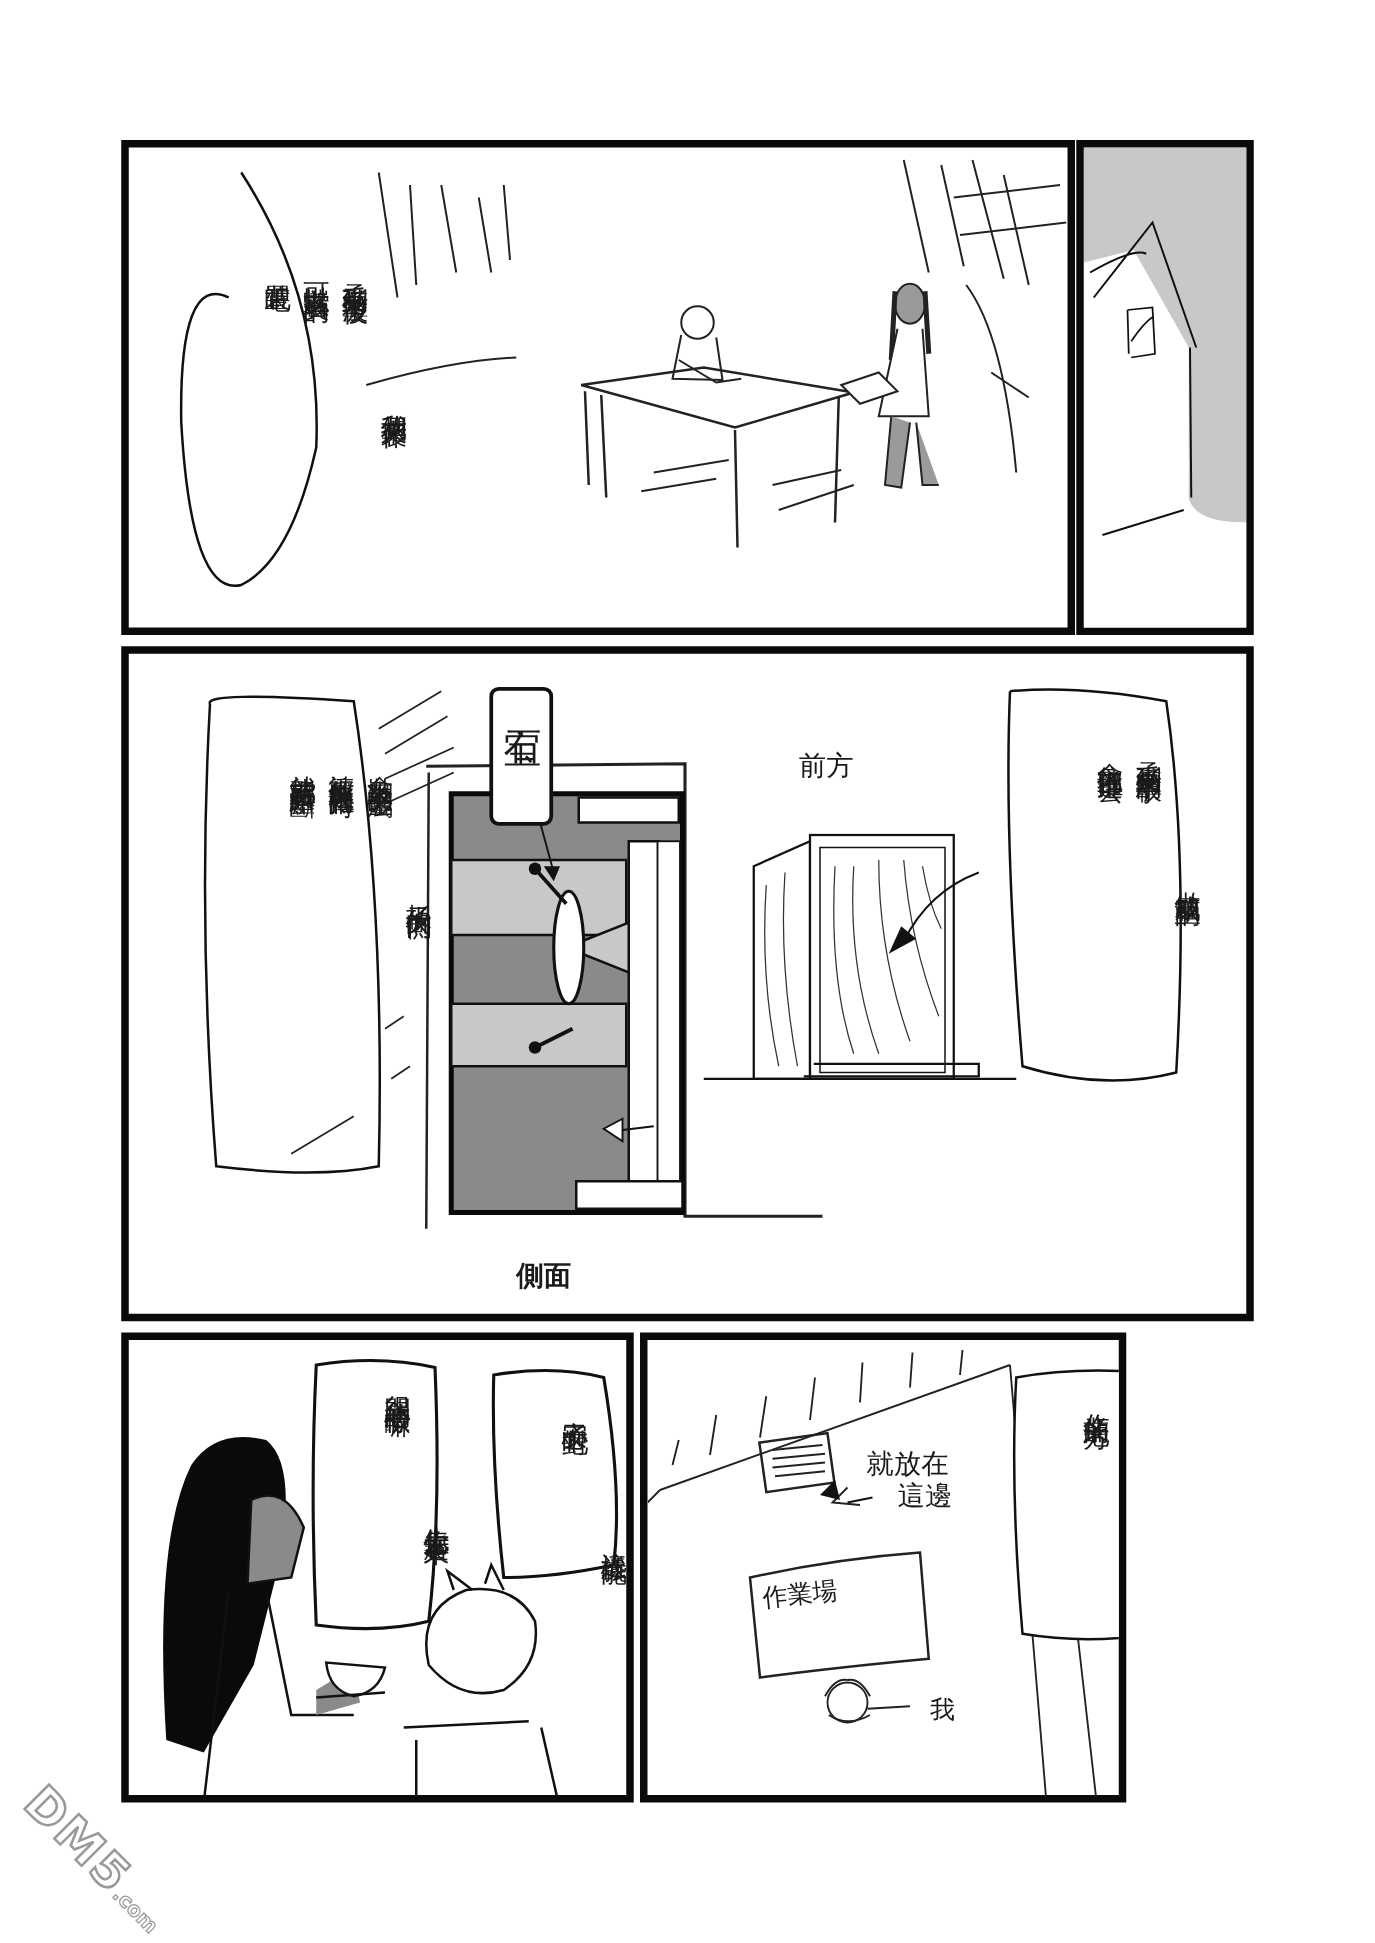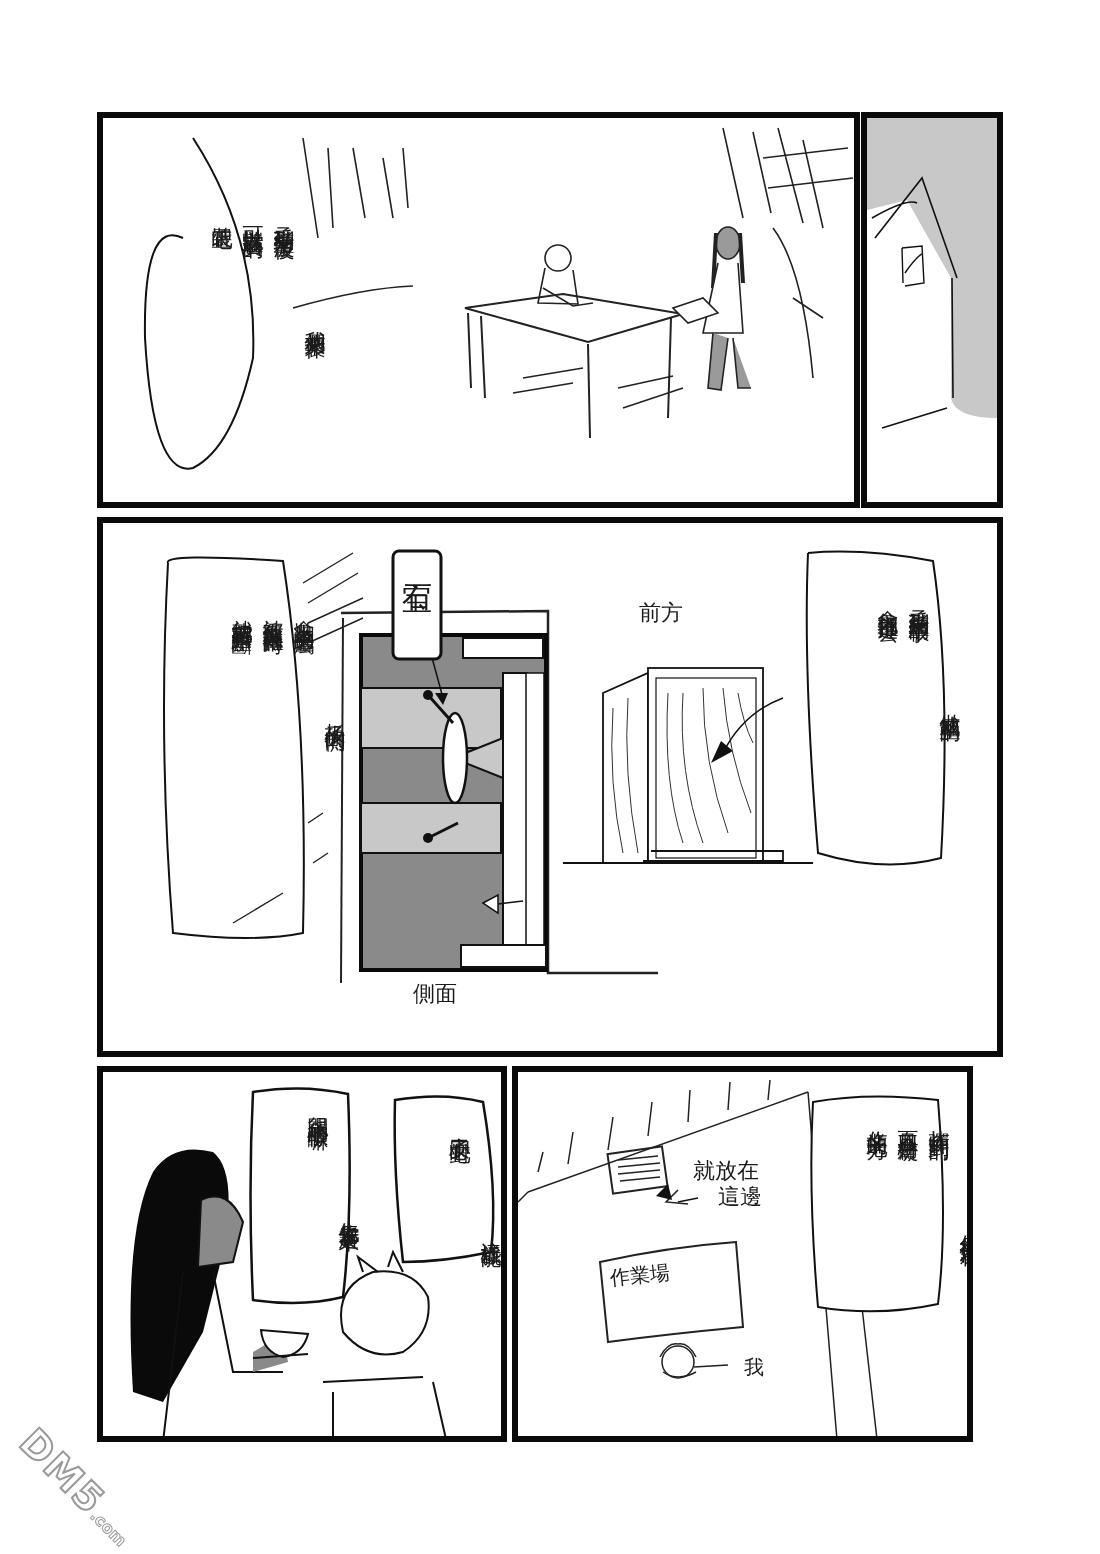--- a/index.html
+++ b/index.html
@@ -98,21 +98,21 @@
     <path d="M705 30 Q760 25 830 38 Q848 160 838 335 Q780 350 715 330 Q700 150 705 30" fill="none" stroke="#111" stroke-width="2"></path>
   </svg>
   <div class="vtext" style="left:92px;top:80px;">
     <span>板子的內側</span><br><span>會裝上削尖的金屬</span><br><span>被衝擊波往內推時</span><br><span>就能把寶石給壓斷</span>
   </div>
   <div class="vtext" style="left:738px;top:70px;">
     <span>做成箱型的</span><br><span>承受到衝擊的板子</span><br><span>會往內部推進去</span>
   </div>
   <div class="vtext" style="left:296px;top:36px;font-size:30px;line-height:36px;">宝石</div>
   <div class="label" style="left:536px;top:75px;">前方</div>
-  <div class="label" style="left:310px;top:456px;">側面</div>
+  <div class="label" style="left:310px;top:483px;font-weight:bold;">側面</div>
 </div>
 
 <div class="panel" style="left:97px;top:1066px;width:410px;height:376px;">
   <svg width="410" height="376">
 
     <path d="M30 320 Q20 160 50 100 Q70 70 110 80 Q135 100 120 180 L100 260 L60 330 Z" fill="#0a0a0a"></path>
     <path d="M98 128 Q125 115 140 150 L130 190 L95 195 Z" fill="#8a8a8a" stroke="#111" stroke-width="2"></path>
     <path d="M80 200 L60 370 M110 200 L130 300 L180 300" stroke="#111" stroke-width="2" fill="none"></path>
     <path d="M150 280 L180 262 L185 290 L150 300 Z" fill="#8a8a8a"></path>
     <path d="M158 258 Q160 280 180 285 Q200 282 205 262 Z" fill="#fff" stroke="#111" stroke-width="2"></path>
@@ -126,21 +126,21 @@
     <path d="M292 28 Q340 20 380 30 Q395 120 388 180 Q340 190 300 190 Q290 100 292 28 Z" fill="#fff" stroke="#111" stroke-width="2.5"></path>
   </svg>
   <div class="vtext" style="left:168px;top:28px;">
     <span>先生你看起來</span><br><span>很開心的樣子嘛</span>
   </div>
   <div class="vtext" style="left:310px;top:48px;">
     <span>這樣就能</span><br><span>安心了對吧</span>
   </div>
 </div>
 
-<div class="panel" style="left:512px;top:1066px;width:461px;height:376px;padding-left:20px;">
+<div class="panel" style="left:512px;top:1066px;width:389px;height:376px;padding-left:20px;">
   <svg width="491" height="376">
     <g stroke="#222" stroke-width="1.5" fill="none">
       <path d="M10 120 L290 20 M0 130 L10 120"></path>
       <path d="M20 100 L25 80 M50 92 L55 60 M90 78 L95 45 M130 64 L134 30 M170 50 L172 18 M210 38 L212 10 M250 28 L252 8"></path>
       <path d="M290 20 L320 380 M340 200 L360 376"></path>
       <rect x="92" y="78" width="55" height="40" transform="rotate(-8 120 98)" stroke-width="2"></rect>
       <path d="M100 88 L140 84 M100 95 L142 91 M100 102 L142 98 M102 109 L142 105"></path>
       <path d="M160 118 L148 130 L170 132"></path>
       <path d="M82 190 Q150 175 218 170 L225 255 Q150 262 90 270 Z" stroke-width="2"></path>
       <circle cx="160" cy="290" r="16"></circle>

